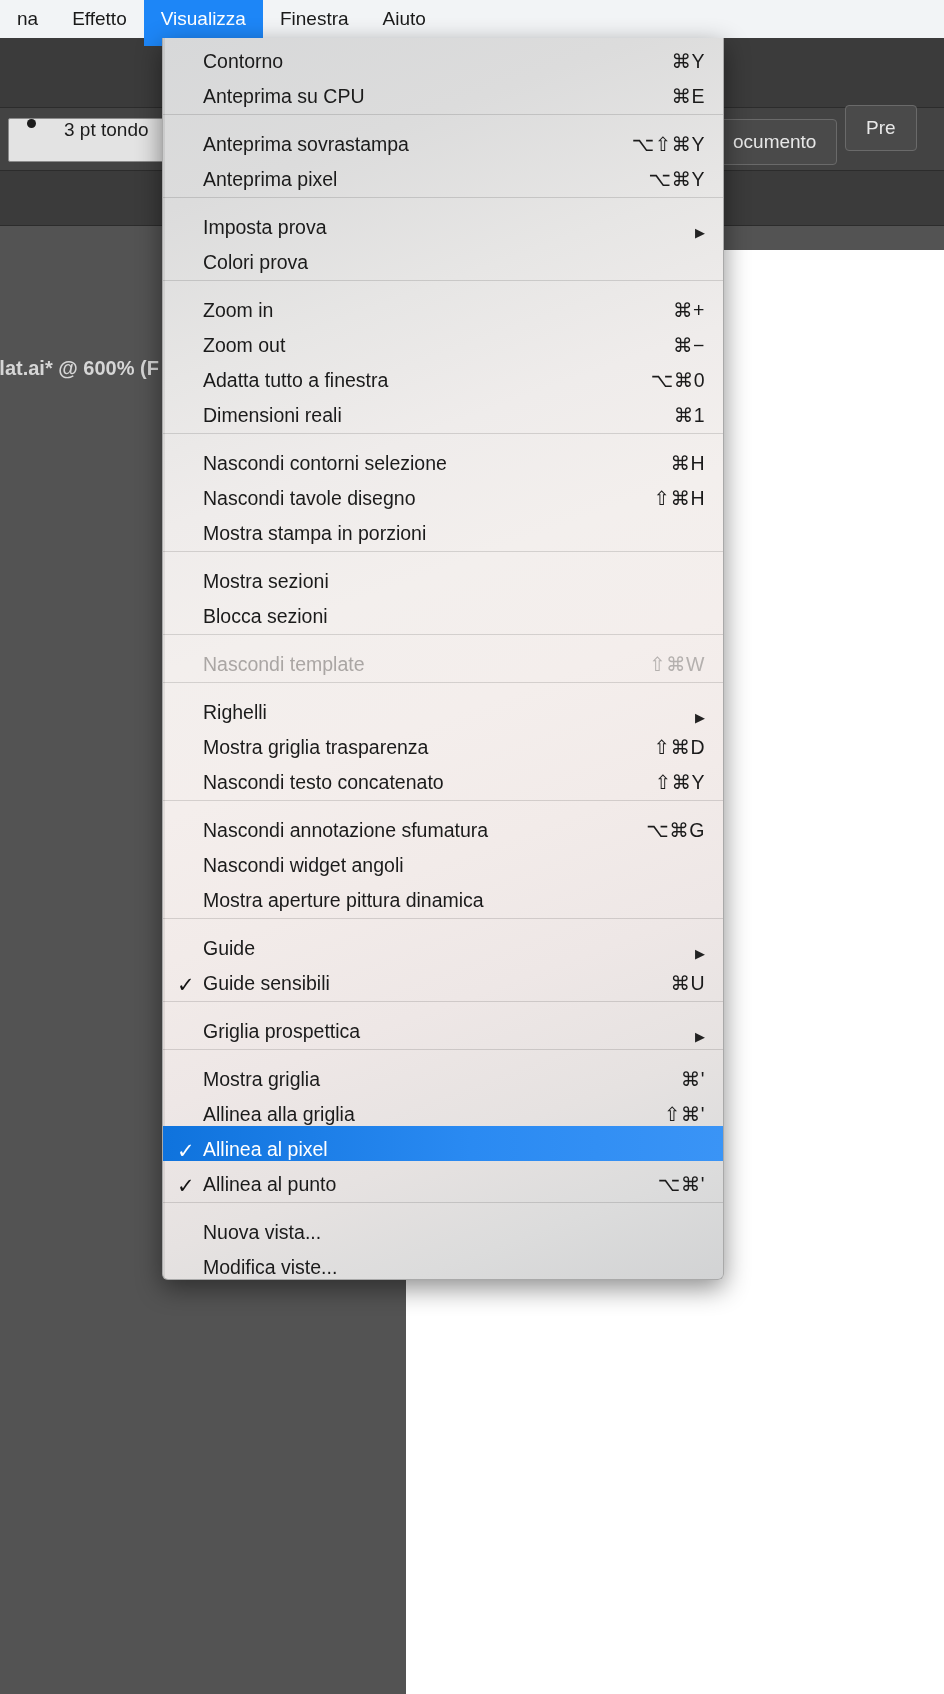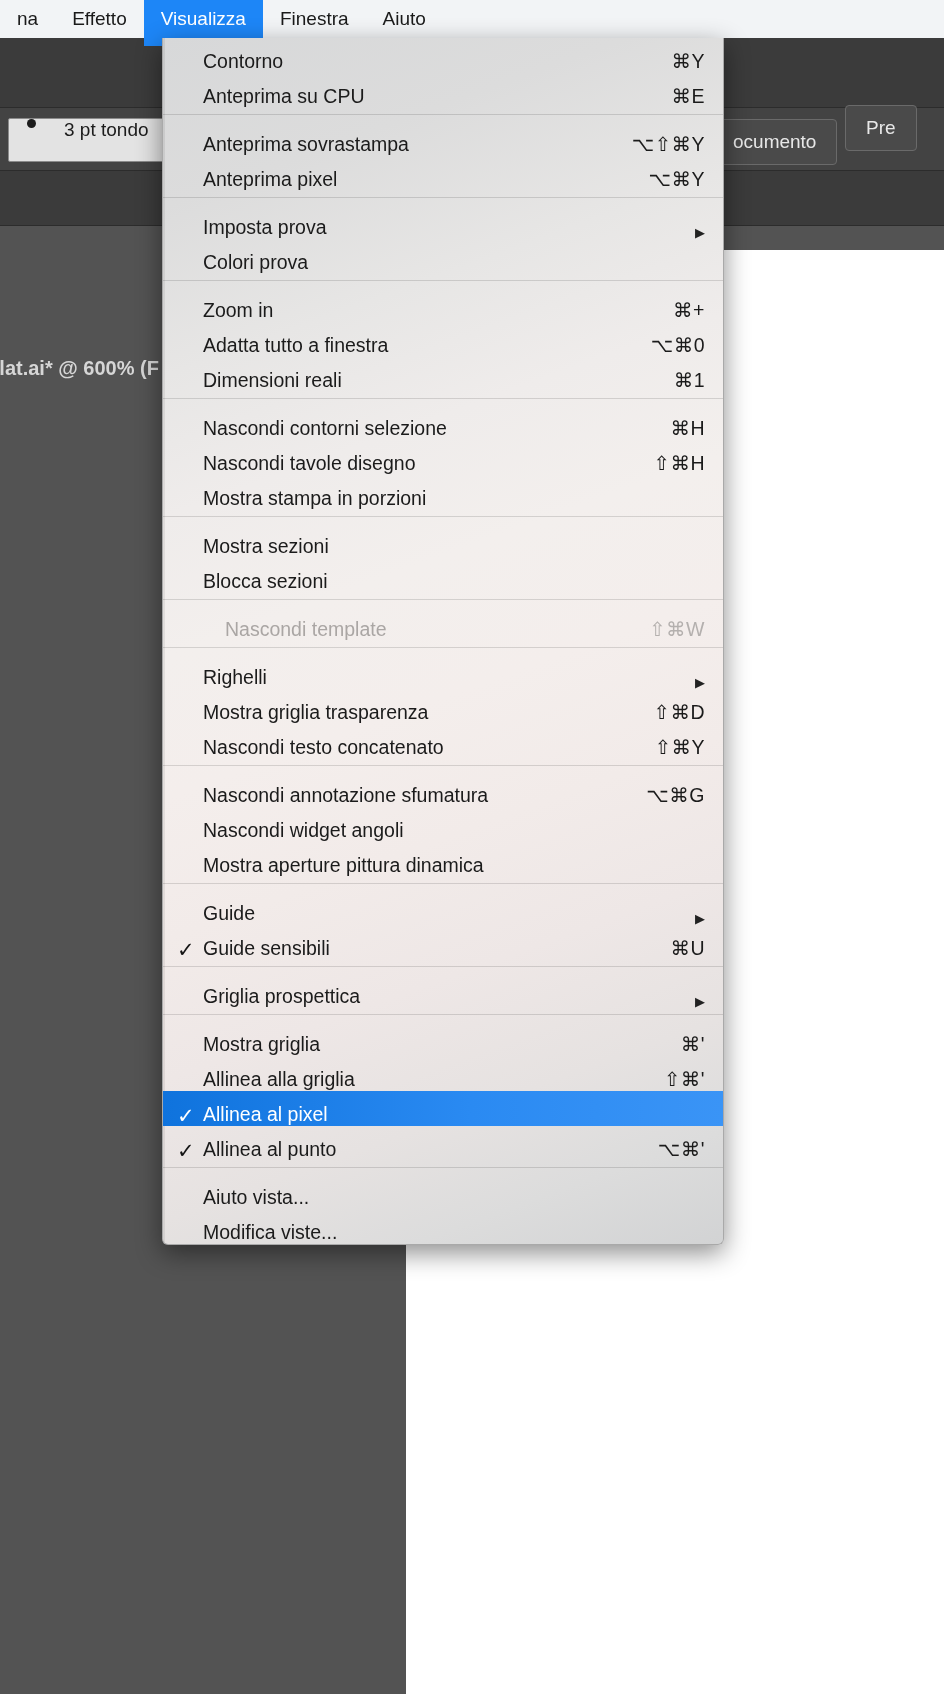--- a/index.html
+++ b/index.html
@@ -115,21 +115,21 @@
     font-size:21px; line-height:1; color:#141414; text-align:left;
   }
   .menu-item .label { flex:1 1 auto; }
   .menu-item .shortcut {
     font-size:19.5px; color:#1b1b1b; letter-spacing:0.5px;
     margin-left:20px; text-align:right;
   }
   .menu-item .arrow {
     font-size:13px; color:#222; margin-left:16px; line-height:1;
   }
-  .menu-item.disabled { color:#aaa6a4;padding-left:22px; }
+  .menu-item.disabled { color:#aaa6a4; }
   .menu-item.disabled .shortcut { color:#b4b0ae; }
   .menu-item.selected {
     background: linear-gradient(to right, #0f73dd 0%, #2a8af2 55%, #3a94f6 100%);
     color:#ffffff;
   }
   .menu-item.selected .check,
   .menu-item.selected .shortcut { color:#ffffff; }
 
   
   .menu-left-edge {
@@ -223,20 +223,25 @@
     </div>
     <div class="menu-sep"></div>
     <div class="menu-section">
       <div class="menu-item">
         <span class="check"></span>
         <span class="label">Zoom in</span>
         <span class="shortcut">⌘+</span>
       </div>
       <div class="menu-item">
         <span class="check"></span>
+        <span class="label">Zoom out</span>
+        <span class="shortcut">⌘−</span>
+      </div>
+      <div class="menu-item">
+        <span class="check"></span>
         <span class="label">Adatta tutto a finestra</span>
         <span class="shortcut">⌥⌘0</span>
       </div>
       <div class="menu-item">
         <span class="check"></span>
         <span class="label">Dimensioni reali</span>
         <span class="shortcut">⌘1</span>
       </div>
     </div>
     <div class="menu-sep"></div>
@@ -349,20 +354,20 @@
       <div class="menu-item">
         <span class="check">✓</span>
         <span class="label">Allinea al punto</span>
         <span class="shortcut">⌥⌘'</span>
       </div>
     </div>
     <div class="menu-sep"></div>
     <div class="menu-section">
       <div class="menu-item">
         <span class="check"></span>
-        <span class="label">Aiuto vista...</span>
+        <span class="label">Nuova vista...</span>
       </div>
       <div class="menu-item">
         <span class="check"></span>
         <span class="label">Modifica viste...</span>
       </div>
     </div>
   </div>
 
 </body></html>

